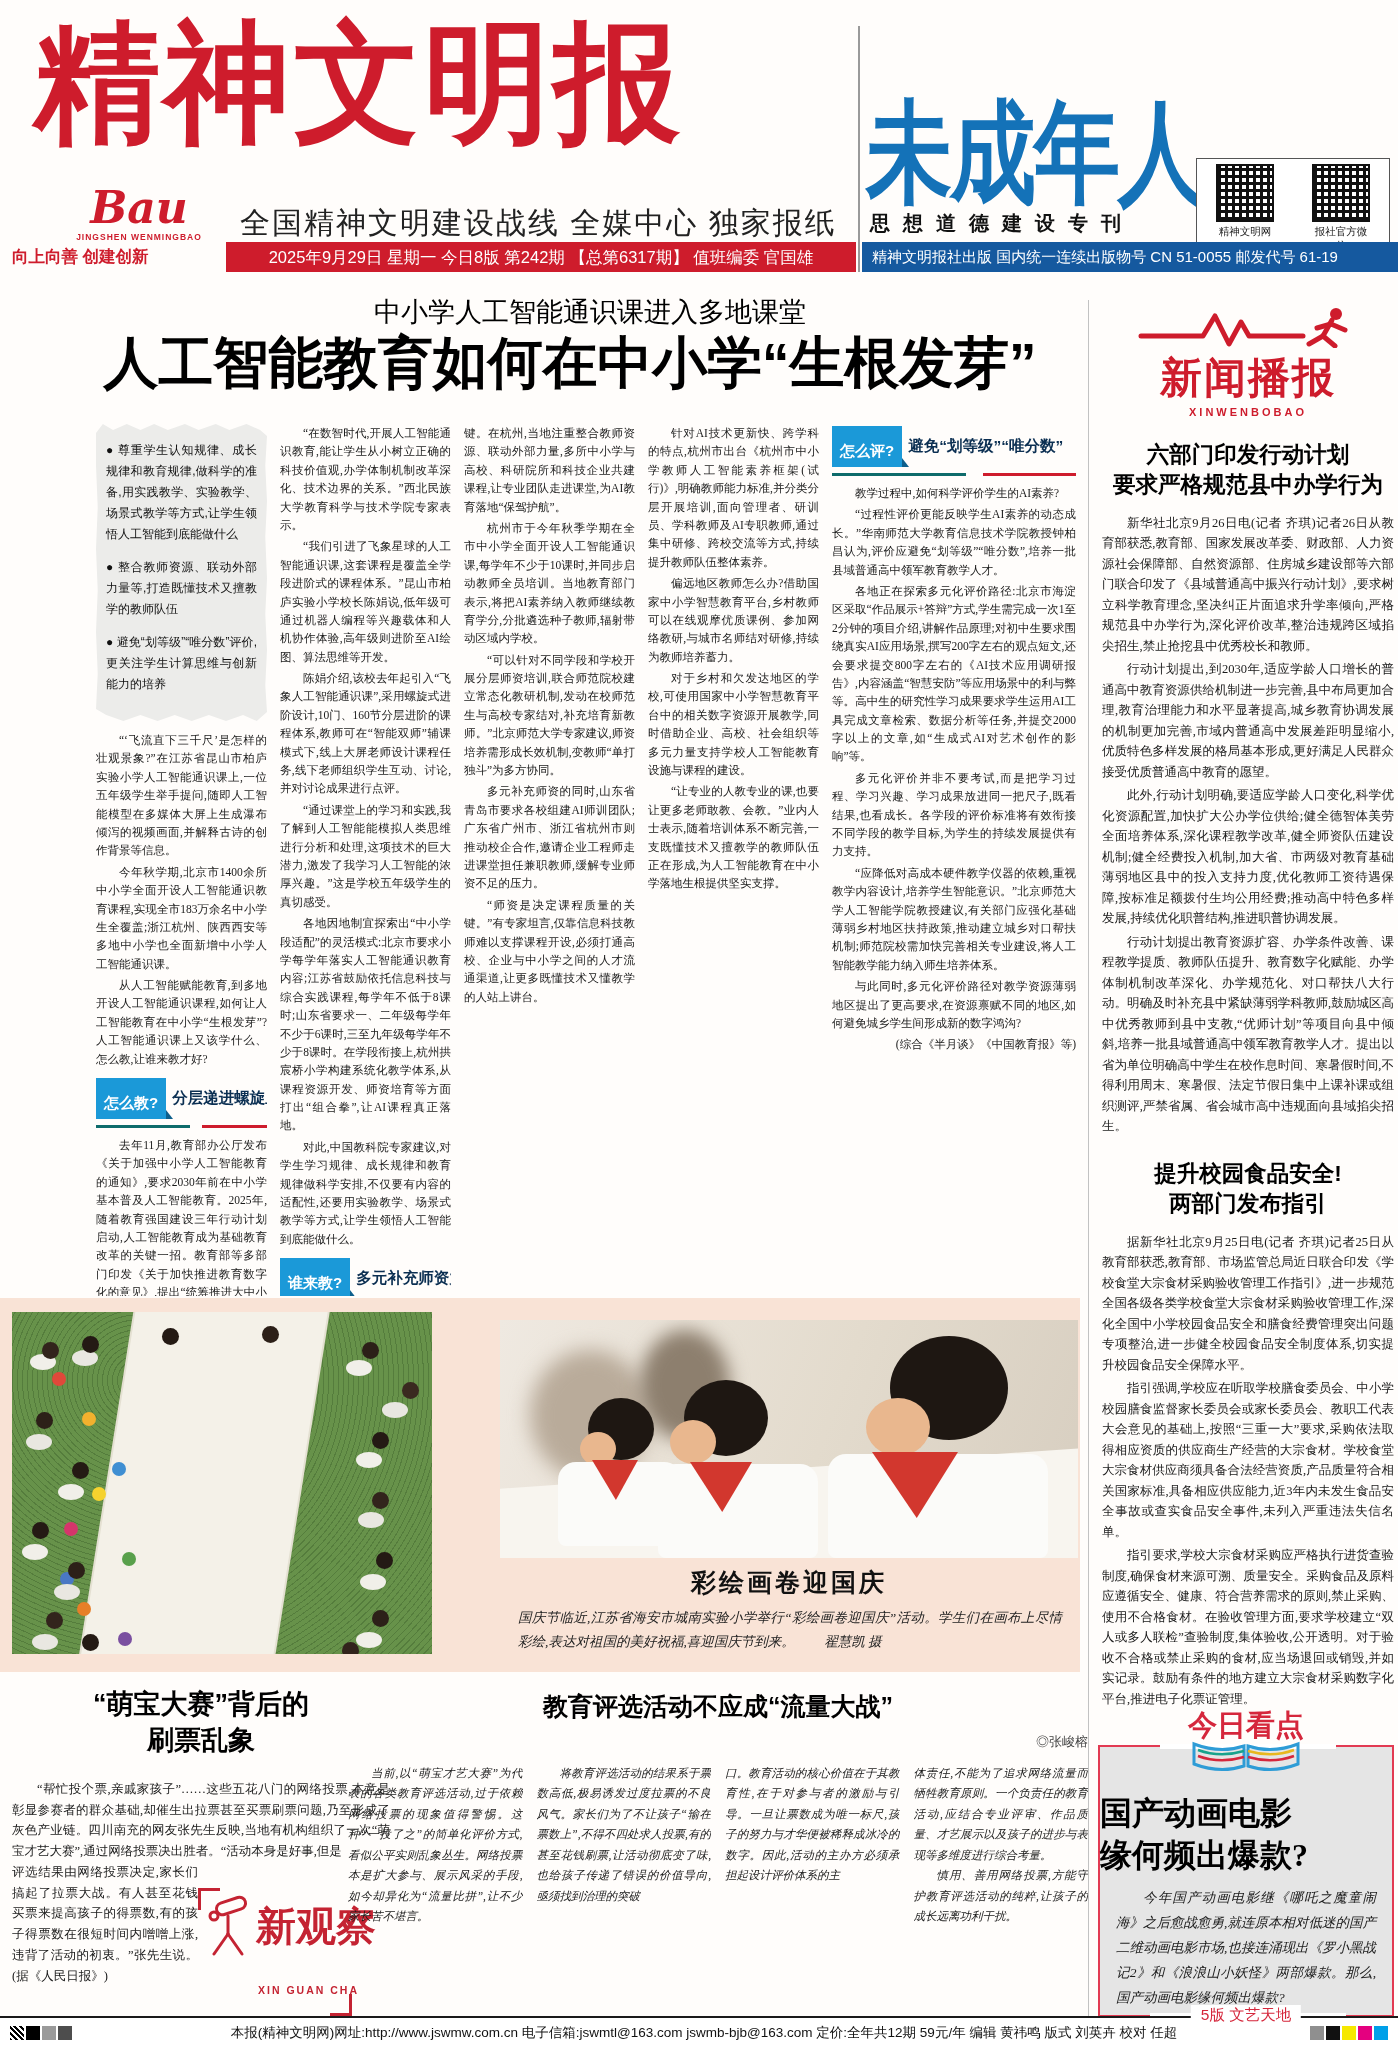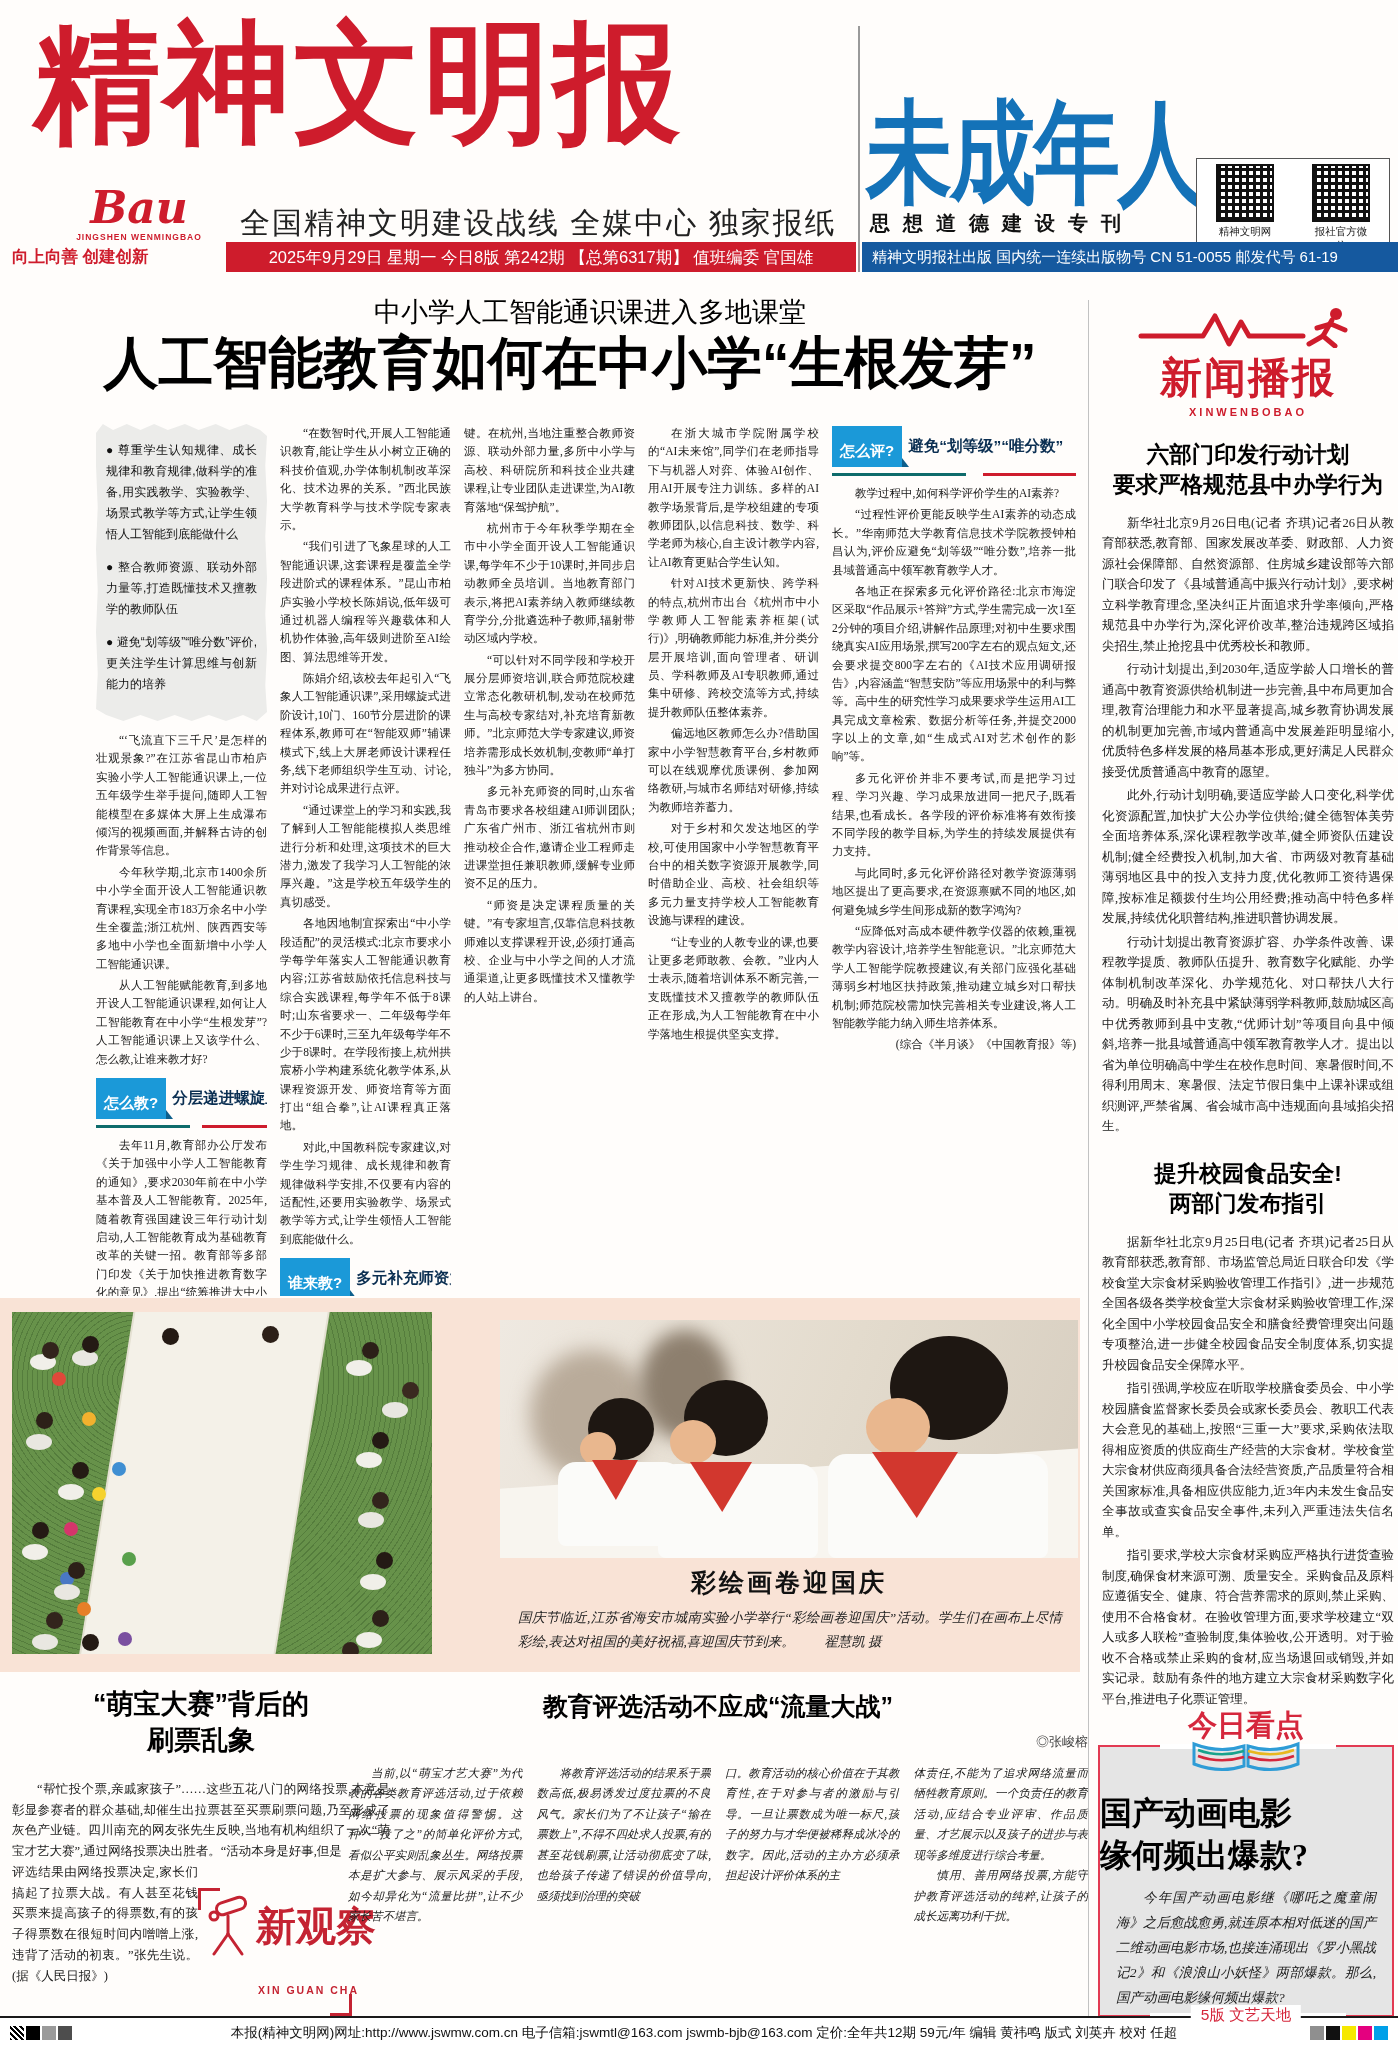--- a/index.html
+++ b/index.html
@@ -267,41 +267,40 @@
 
     <div class="col c-c">
       <p style="text-indent:0">键。在杭州,当地注重整合教师资源、联动外部力量,多所中小学与高校、科研院所和科技企业共建课程,让专业团队走进课堂,为AI教育落地“保驾护航”。</p>
       <p>杭州市于今年秋季学期在全市中小学全面开设人工智能通识课,每学年不少于10课时,并同步启动教师全员培训。当地教育部门表示,将把AI素养纳入教师继续教育学分,分批遴选种子教师,辐射带动区域内学校。</p>
       <p>“可以针对不同学段和学校开展分层师资培训,联合师范院校建立常态化教研机制,发动在校师范生与高校专家结对,补充培育新教师。”北京师范大学专家建议,师资培养需形成长效机制,变教师“单打独斗”为多方协同。</p>
       <p>多元补充师资的同时,山东省青岛市要求各校组建AI师训团队;广东省广州市、浙江省杭州市则推动校企合作,邀请企业工程师走进课堂担任兼职教师,缓解专业师资不足的压力。</p>
       <p>“师资是决定课程质量的关键。”有专家坦言,仅靠信息科技教师难以支撑课程开设,必须打通高校、企业与中小学之间的人才流通渠道,让更多既懂技术又懂教学的人站上讲台。</p>
     </div>
 
     <div class="col c-d">
-      <p>在浙大城市学院附属学校的“AI未来馆”,同学们在老师指导下与机器人对弈、体验AI创作、用AI开展专注力训练。多样的AI教学场景背后,是学校组建的专项教师团队,以信息科技、数学、科学老师为核心,自主设计教学内容,让AI教育更贴合学生认知。</p>
       <p>针对AI技术更新快、跨学科的特点,杭州市出台《杭州市中小学教师人工智能素养框架(试行)》,明确教师能力标准,并分类分层开展培训,面向管理者、研训员、学科教师及AI专职教师,通过集中研修、跨校交流等方式,持续提升教师队伍整体素养。</p>
       <p>偏远地区教师怎么办?借助国家中小学智慧教育平台,乡村教师可以在线观摩优质课例、参加网络教研,与城市名师结对研修,持续为教师培养蓄力。</p>
       <p>对于乡村和欠发达地区的学校,可使用国家中小学智慧教育平台中的相关数字资源开展教学,同时借助企业、高校、社会组织等多元力量支持学校人工智能教育设施与课程的建设。</p>
       <p>“让专业的人教专业的课,也要让更多老师敢教、会教。”业内人士表示,随着培训体系不断完善,一支既懂技术又擅教学的教师队伍正在形成,为人工智能教育在中小学落地生根提供坚实支撑。</p>
     </div>
 
     <div class="col c-e">
       <div class="sec-hdr" style="margin-top:2px">
         <div class="sec-row">
           <span class="sec-tab">怎么评?</span>
           <span class="sec-label">避免“划等级”“唯分数”</span>
         </div>
         <div class="sec-rule"></div>
       </div>
       <p>教学过程中,如何科学评价学生的AI素养?</p>
       <p>“过程性评价更能反映学生AI素养的动态成长。”华南师范大学教育信息技术学院教授钟柏昌认为,评价应避免“划等级”“唯分数”,培养一批县域普通高中领军教育教学人才。</p>
       <p>各地正在探索多元化评价路径:北京市海淀区采取“作品展示+答辩”方式,学生需完成一次1至2分钟的项目介绍,讲解作品原理;对初中生要求围绕真实AI应用场景,撰写200字左右的观点短文,还会要求提交800字左右的《AI技术应用调研报告》,内容涵盖“智慧安防”等应用场景中的利与弊等。高中生的研究性学习成果要求学生运用AI工具完成文章检索、数据分析等任务,并提交2000字以上的文章,如“生成式AI对艺术创作的影响”等。</p>
       <p>多元化评价并非不要考试,而是把学习过程、学习兴趣、学习成果放进同一把尺子,既看结果,也看成长。各学段的评价标准将有效衔接不同学段的教学目标,为学生的持续发展提供有力支持。</p>
+      <p>“应降低对高成本硬件教学仪器的依赖,重视教学内容设计,培养学生智能意识。”北京师范大学人工智能学院教授建议,有关部门应强化基础薄弱乡村地区扶持政策,推动建立城乡对口帮扶机制;师范院校需加快完善相关专业建设,将人工智能教学能力纳入师生培养体系。</p>
       <p>与此同时,多元化评价路径对教学资源薄弱地区提出了更高要求,在资源禀赋不同的地区,如何避免城乡学生间形成新的数字鸿沟?</p>
-      <p>“应降低对高成本硬件教学仪器的依赖,重视教学内容设计,培养学生智能意识。”北京师范大学人工智能学院教授建议,有关部门应强化基础薄弱乡村地区扶持政策,推动建立城乡对口帮扶机制;师范院校需加快完善相关专业建设,将人工智能教学能力纳入师生培养体系。</p>
       <p class="attribution">(综合《半月谈》《中国教育报》等)</p>
     </div>
   </div>
 
   <div class="abs v-divider"></div>
 
   <div class="abs sidebar">
     <div class="sb-logo">
       <svg width="230" height="42" viewBox="0 0 230 42">
         <polyline points="8,30 70,30 82,10 96,38 108,16 116,30 170,30" fill="none" stroke="#ce1c2c" stroke-width="5" stroke-linejoin="round" stroke-linecap="round"></polyline>

